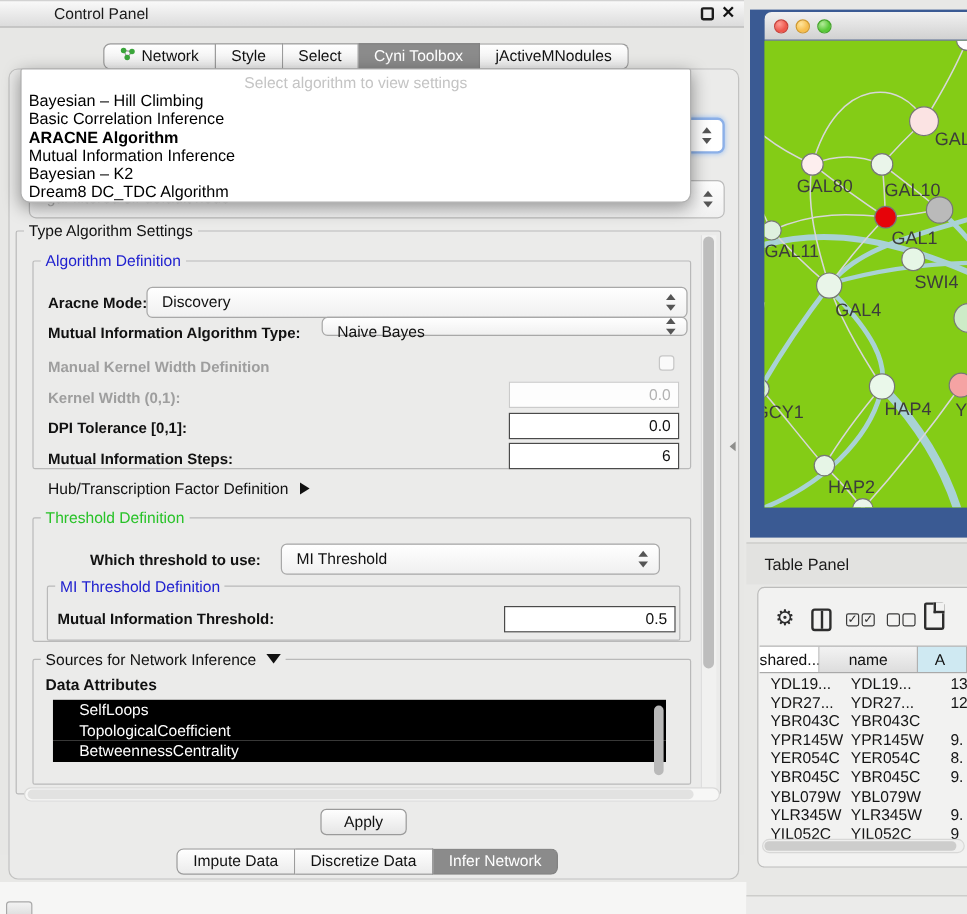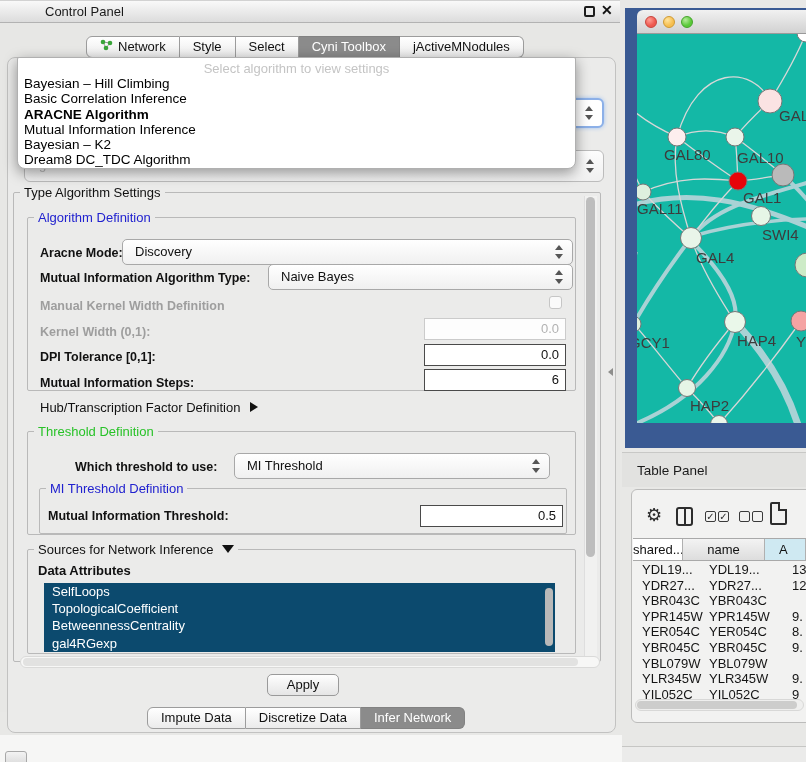--- a/index.html
+++ b/index.html
@@ -49,38 +49,38 @@
   .bg-combo-text { position:absolute; left:14px; top:6px; font-size:13px; color:#b9b9b9; }
 
   
   .vtrack { left:584px; top:196px; width:13px; height:462px; background:#f1f1f0; border-left:1px solid #dedede; }
   .vthumb { left:586px; top:197px; width:9px; height:360px; background:#bdbdbd; border-radius:5px; }
   .hscroll { left:20px; top:656px; width:580px; height:12px; background:#f7f7f6; border:1px solid #dadad9; border-radius:7px; }
   .hthumb { left:23px; top:658px; width:555px; height:8px; background:#e2e2e1; border-radius:4px; }
 
   
   .alist { left:44px; top:583px; width:511px; height:70px; overflow:hidden; position:absolute; }
-  .aitem { background:#0c4a6e; color:#fff; font-size:13px; height:17.2px; line-height:17.2px; padding-left:8px; }
+  .aitem { background:#000000; color:#fff; font-size:13px; height:17.2px; line-height:17.2px; padding-left:22px; }
   .athumb { left:545px; top:588px; width:8px; height:58px; background:#b9b9b9; border-radius:4px; z-index:5; }
 
   .apply-btn { left:267px; top:674px; width:72px; height:22px; border:1px solid #9a9a9a; border-radius:5px; background:linear-gradient(#fefefe,#e5e5e5); font-size:13px; text-align:center; line-height:20px; color:#111; }
   .bottom-tabs { left:147px; top:707px; height:22px; display:flex; }
 
   .left-bottom { left:0; top:735px; width:622px; height:27px; background:#f6f6f5; }
   .mini-btn { left:5px; top:751px; width:22px; height:14px; border:1px solid #a8a8a8; border-radius:3px; background:linear-gradient(#f3f3f3,#dcdcdc); }
   .split-arrow { left:608px; top:368px; width:0; height:0; border-top:4px solid transparent; border-bottom:4px solid transparent; border-right:5px solid #8e8e8c; }
 
   
   .net-frame { left:625px; top:8px; width:181px; height:440px; background:#3a5a93; }
   .net-titlebar { left:637px; top:10px; width:169px; height:24px; background:linear-gradient(#f1f1f1,#d1d1d1); border-bottom:1px solid #9a9a9a; border-top-left-radius:6px; }
   .light { position:absolute; top:6px; width:12px; height:12px; border-radius:50%; }
   .light.red { left:8px; background:radial-gradient(circle at 35% 30%, #ff9d94, #ee584e 60%); border:1px solid #c8433c; }
   .light.yellow { left:26px; background:radial-gradient(circle at 35% 30%, #ffe49c, #f6be4f 60%); border:1px solid #cf9a32; }
   .light.green { left:44px; background:radial-gradient(circle at 35% 30%, #b4eb9a, #59c938 60%); border:1px solid #44a42a; }
-  .net-canvas { left:637px; top:34px; width:169px; height:389px; background:#14b8a6; overflow:hidden; }
+  .net-canvas { left:637px; top:34px; width:169px; height:389px; background:#84cc16; overflow:hidden; }
 
   
   .tp-bar { left:622px; top:452px; width:184px; height:35px; background:#e2e2e0; border-top:1px solid #c8c8c6; }
   .tp-title { position:absolute; left:15px; top:10px; font-size:13.5px; color:#1a1a1a; }
   .tp-panel { left:631px; top:489px; width:184px; height:234px; background:#f2f2f1; border:1px solid #bcbcbb; border-radius:6px; }
   .gear { left:646px; top:504px; font-size:18px; color:#2d2d2d; }
   .cols-icon { left:676px; top:507px; width:17px; height:19px; border:2px solid #2d2d2d; border-radius:3px; }
   .cols-icon::after { content:""; position:absolute; left:50%; top:0; width:2px; height:100%; margin-left:-1px; background:#2d2d2d; }
   .cb { position:absolute; width:11px; height:11px; border:1.5px solid #3a3a3a; border-radius:2px; font-size:10px; line-height:10px; text-align:center; color:#2d2d2d; }
   .doc-icon { left:770px; top:502px; width:17px; height:23px; border:2px solid #2d2d2d; border-radius:2px; background:#f2f2f1; }
@@ -170,21 +170,21 @@
 <div class="fs" style="left:27px; top:217px; width:549px; height:174px;"></div>
 <span class="fs-legend" style="left:34px; top:210px; color:#2021cf;">Algorithm Definition</span>
 
 <span class="lbl" style="left:40px; top:246px;">Aracne Mode:</span>
 <div class="combo" style="left:122px; top:239px; width:451px; height:26px;">
   <span>Discovery</span>
   <span class="spin"></span>
 </div>
 
 <span class="lbl" style="left:40px; top:271px;">Mutual Information Algorithm Type:</span>
-<div class="combo" style="left:268px; top:264px; width:305px; height:26px;">
+<div class="combo" style="left:268px; top:264px; width:305px; height:16px;">
   <span>Naive Bayes</span>
   <span class="spin"></span>
 </div>
 
 <span class="lbl lbl-gray" style="left:40px; top:299px;">Manual Kernel Width Definition</span>
 <span class="checkbox" style="left:549px; top:296px;"></span>
 
 <span class="lbl lbl-gray" style="left:40px; top:325px;">Kernel Width (0,1):</span>
 <div class="field dis" style="left:424px; top:318px; width:142px; height:22px;">0.0</div>
 
@@ -214,21 +214,20 @@
 
 <div class="fs" style="left:27px; top:549px; width:549px; height:105px;"></div>
 <span class="fs-legend" style="left:34px; top:542px;">
   <span>Sources for Network Inference</span><span class="tri-down"></span>
 </span>
 <span class="lbl" style="left:38px; top:563px; font-size:13px;">Data Attributes</span>
 <div class="alist">
     <div class="aitem">SelfLoops</div>
     <div class="aitem">TopologicalCoefficient</div>
     <div class="aitem">BetweennessCentrality</div>
-    <div class="aitem">gal4RGexp</div>
   </div>
 <div class="abs athumb"></div>
 <div class="abs hscroll"></div>
 <div class="abs hthumb"></div>
 
 <div class="abs apply-btn">Apply</div>
 
 <div class="abs bottom-tabs">
   <div class="tab">
       <span>Impute Data</span>

